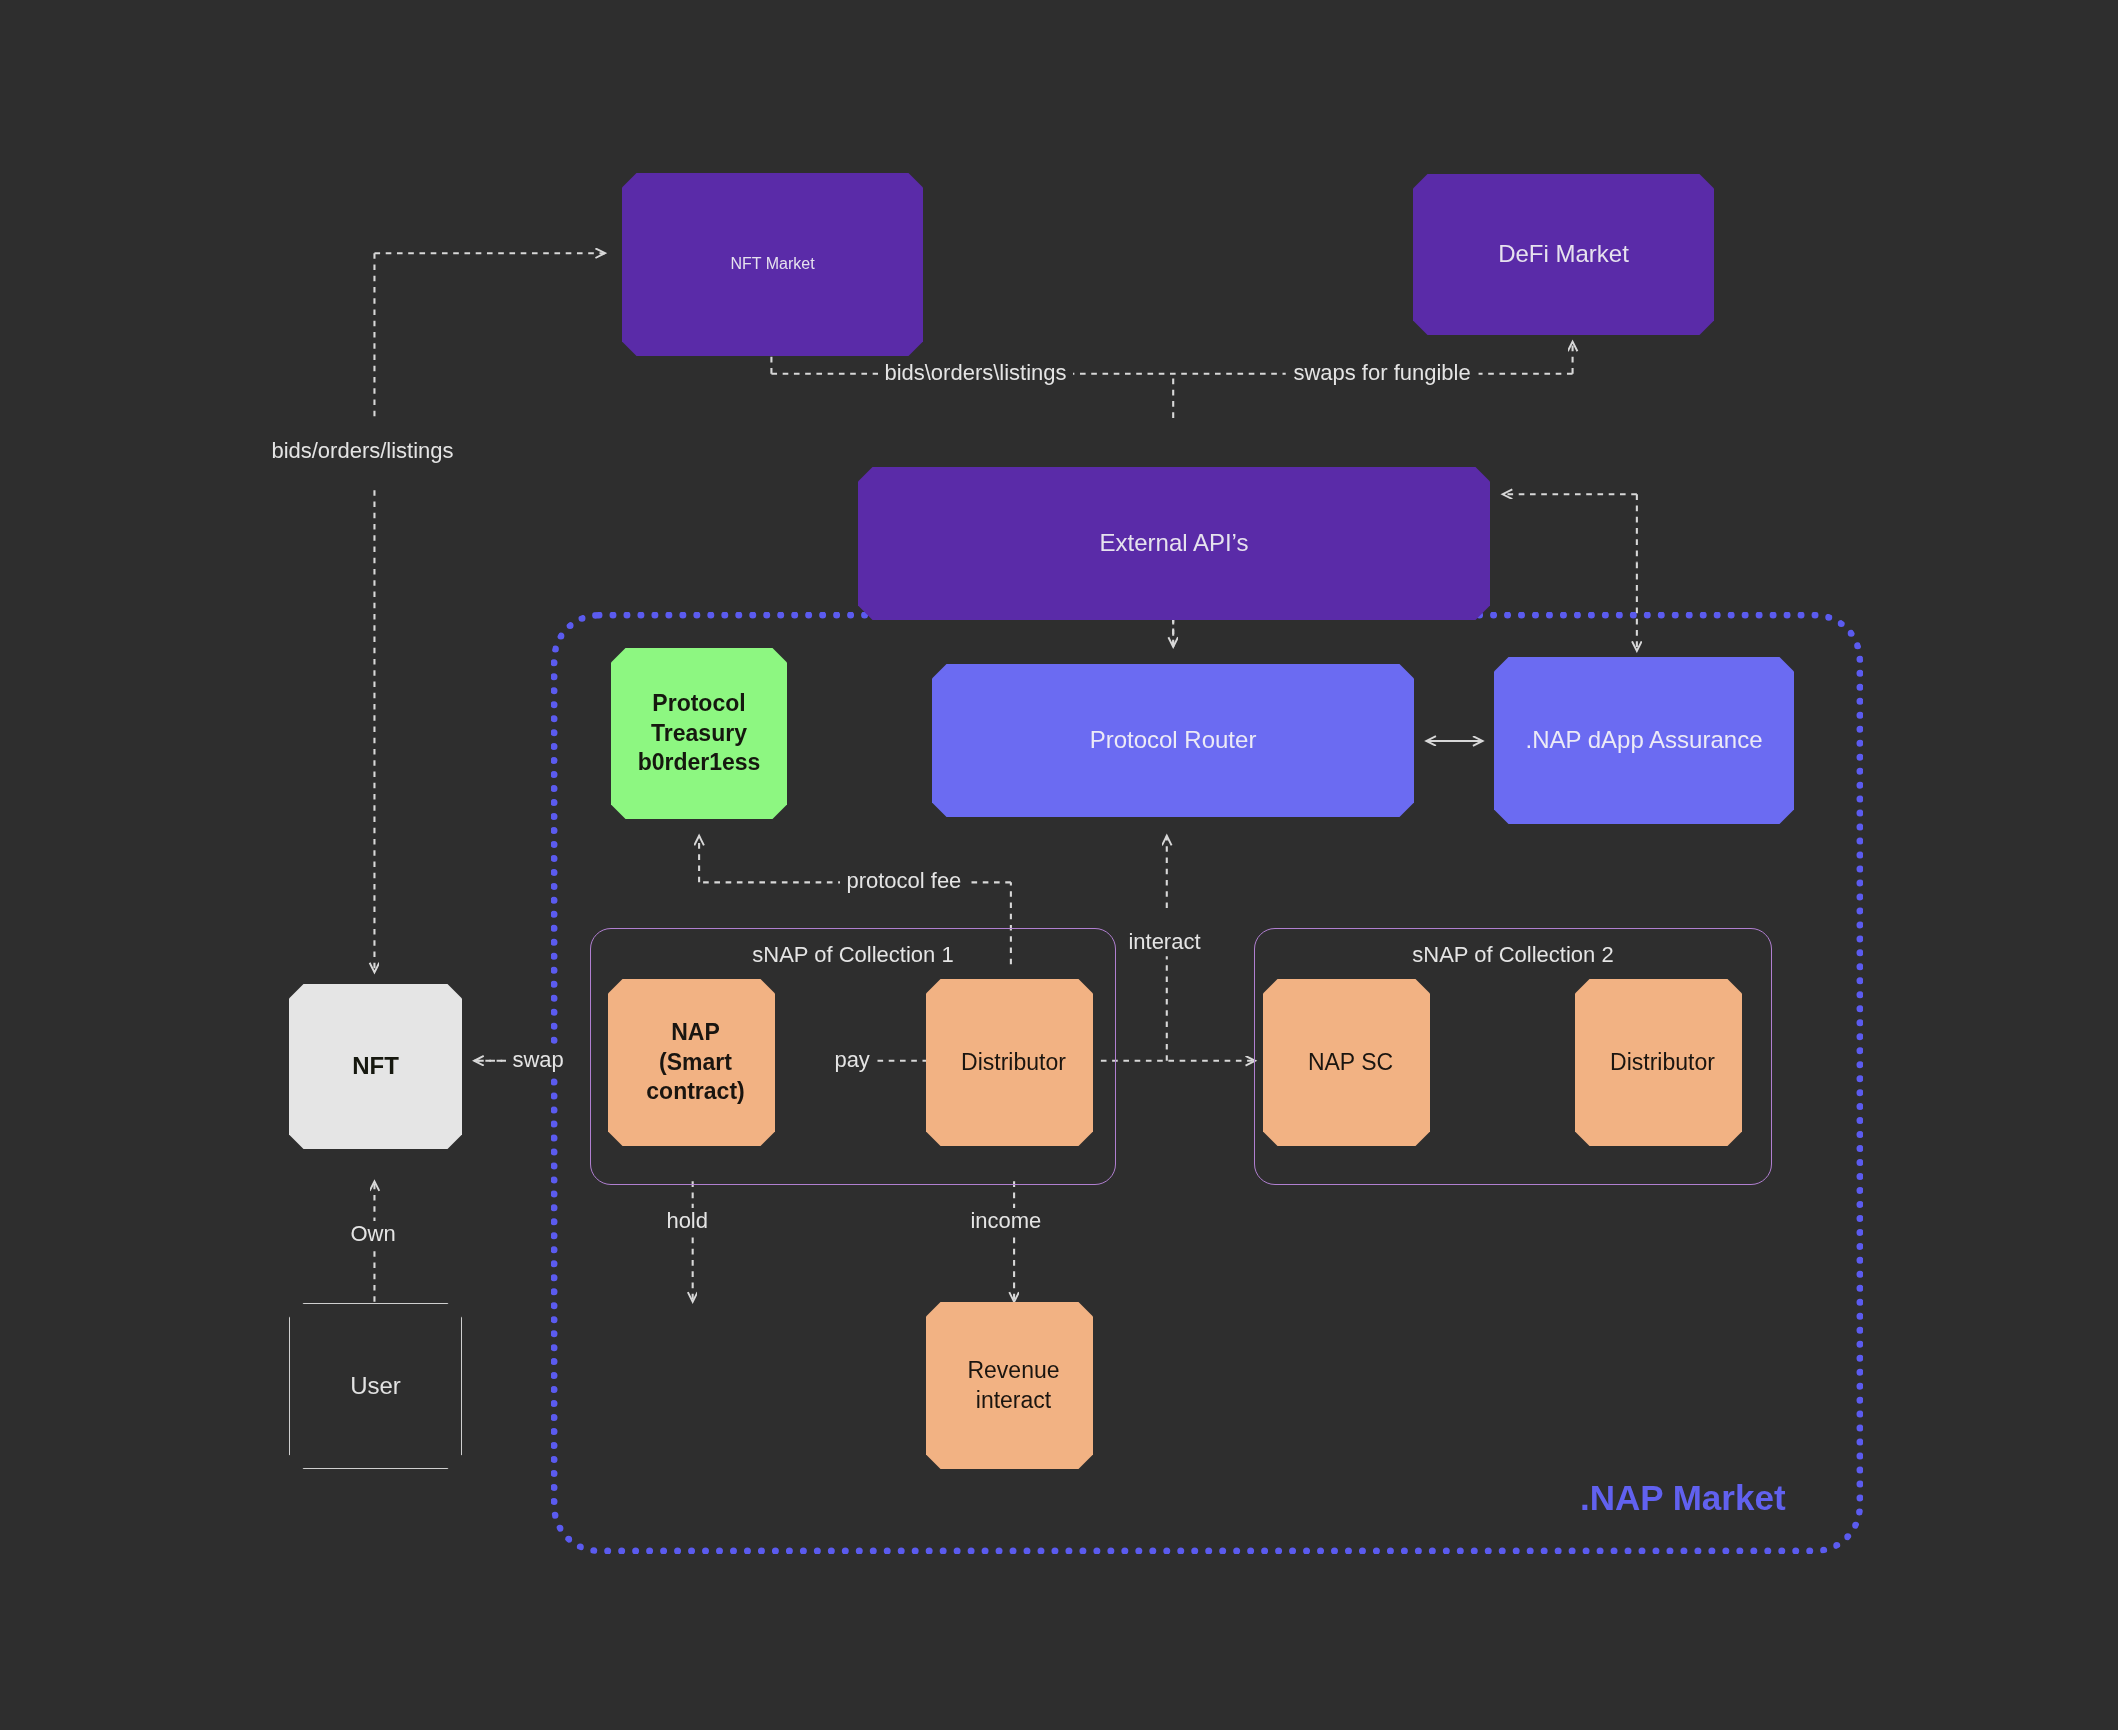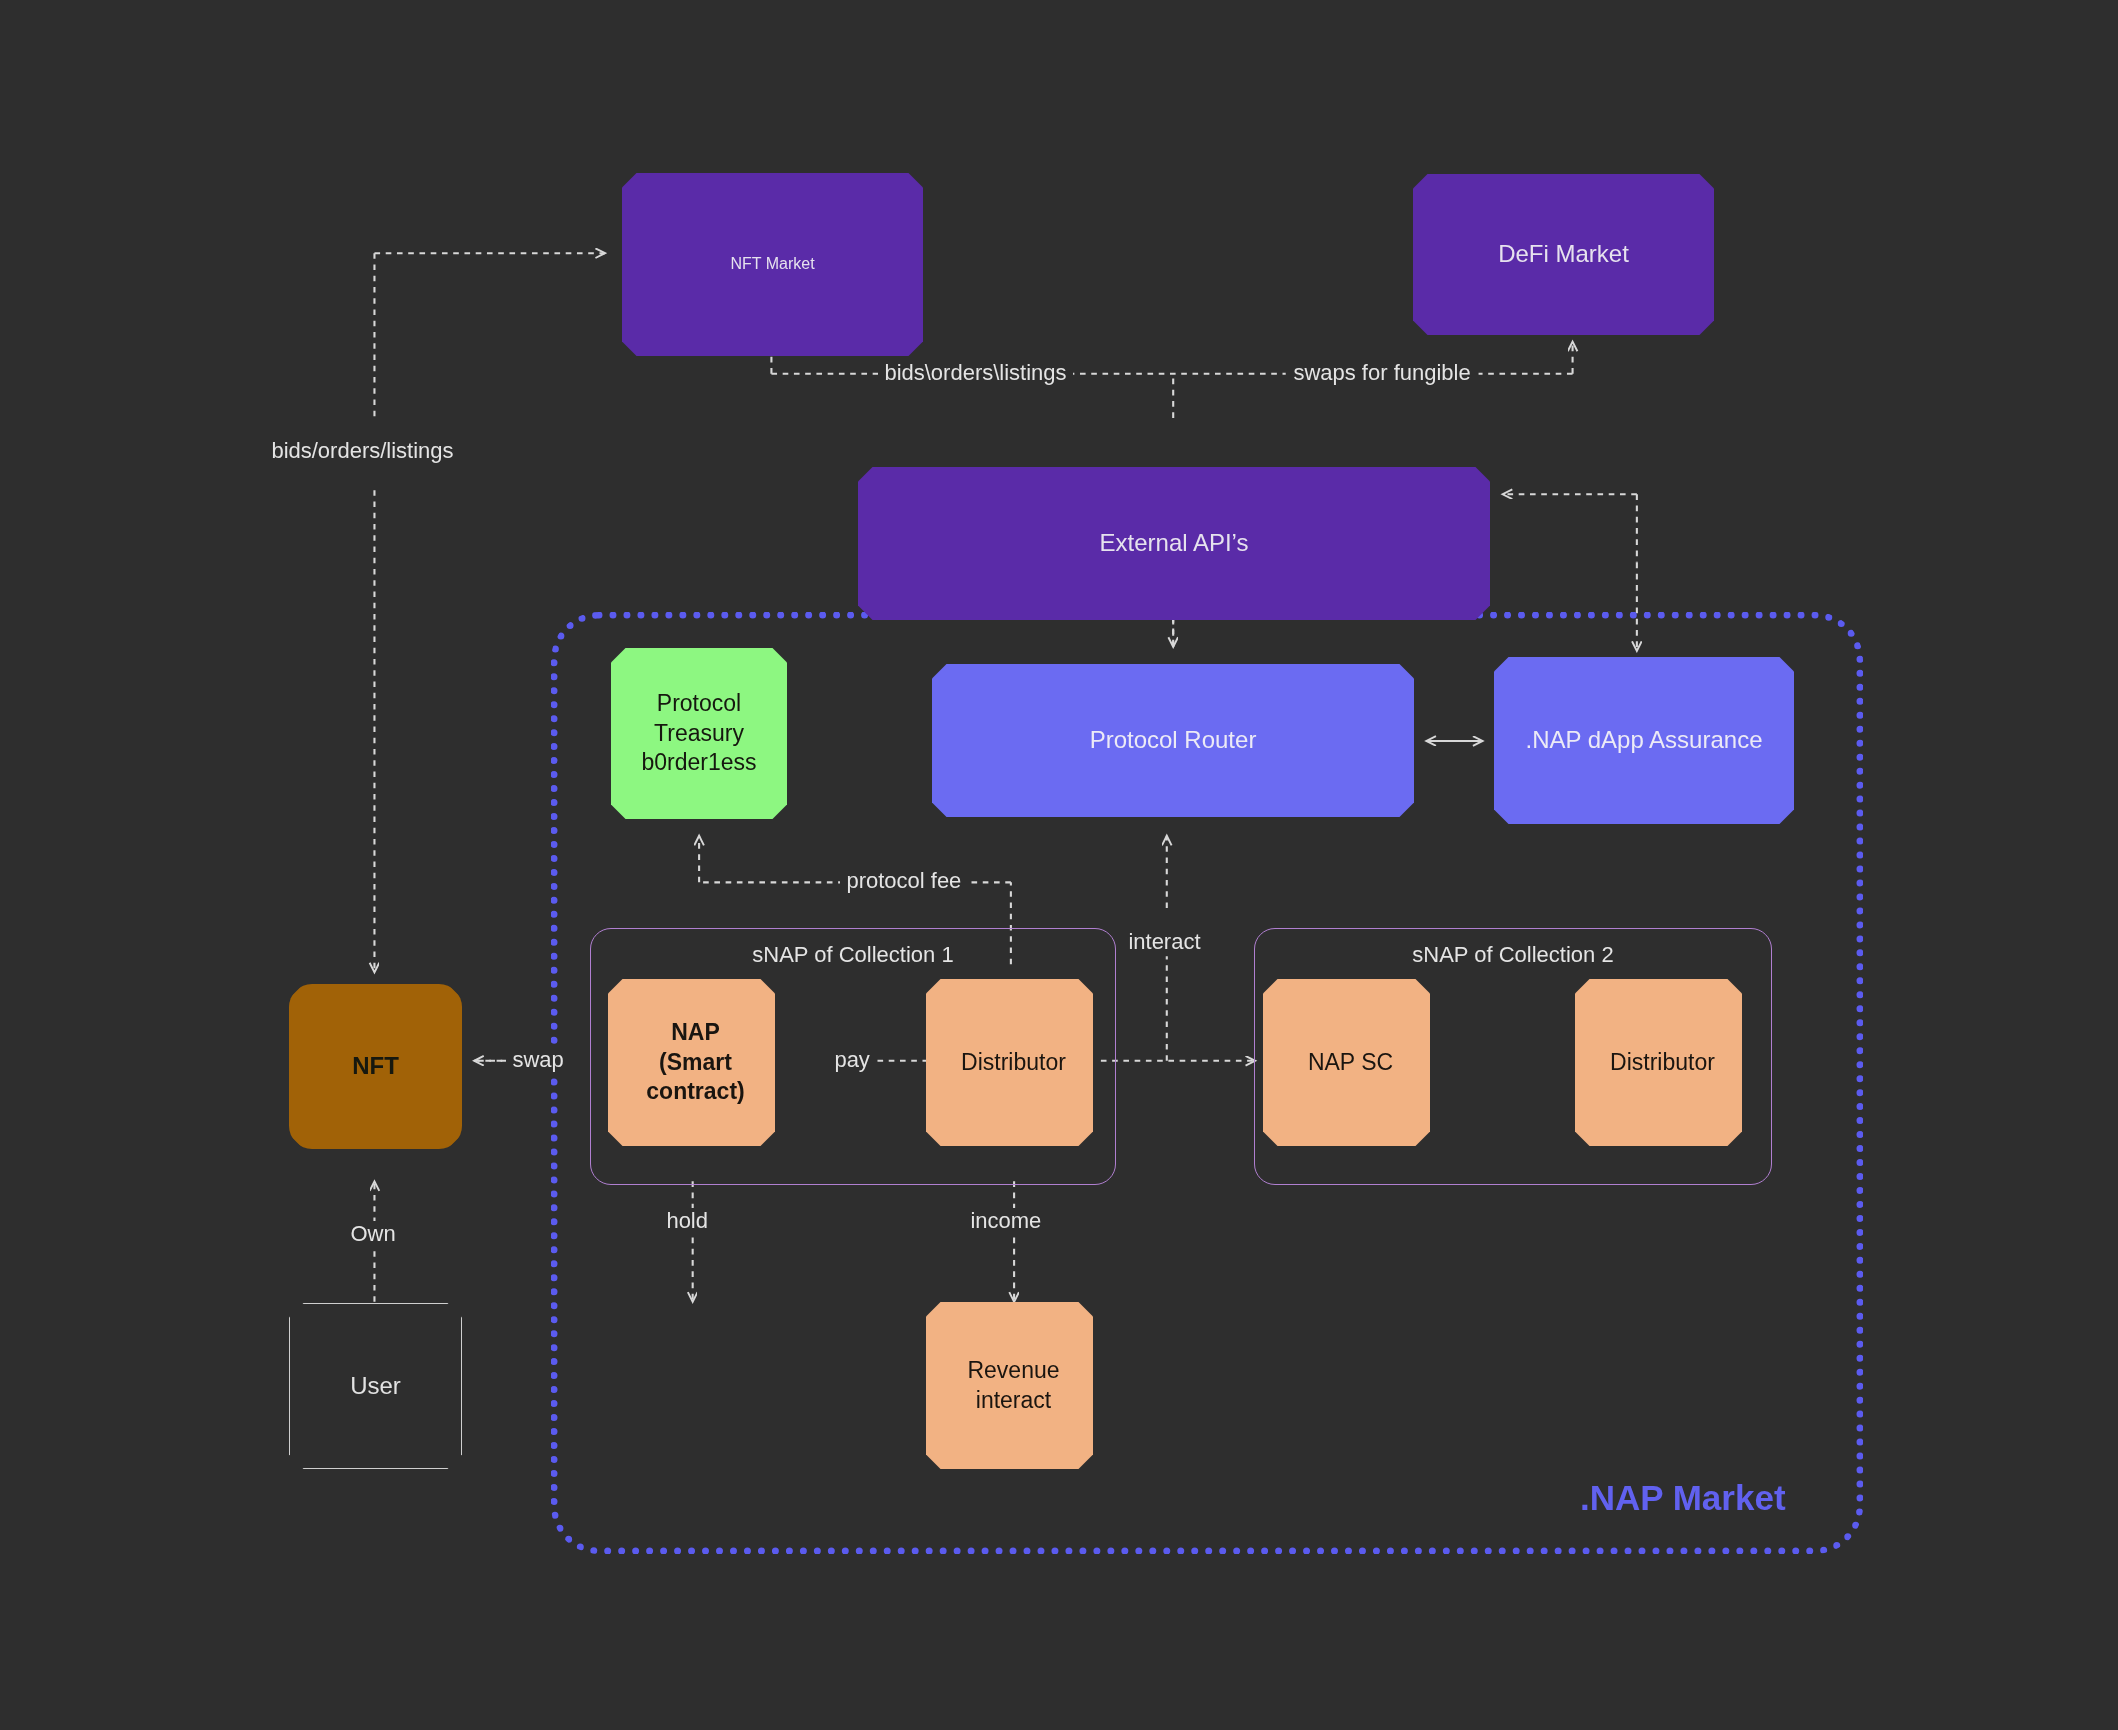--- a/index.html
+++ b/index.html
@@ -40,21 +40,21 @@
   .clip {
     clip-path: polygon(
       14.5px 0, calc(100% - 14.5px) 0,
       100% 14.5px, 100% calc(100% - 14.5px),
       calc(100% - 14.5px) 100%, 14.5px 100%,
       0 calc(100% - 14.5px), 0 14.5px);
   }
   .purple   { background: #5a2ba8; color: #e6e2ee; }
   .indigo   { background: #6b6bf2; color: #eceaf6; }
   .mint     { background: #8df781; color: #16180f; }
-  .olive    { background: #a16207; color: #16180f; border-radius: 23px; }
+  .olive    { background: #e5e5e5; color: #16180f; }
   .peach    { background: #f2b283; color: #1a1510; padding-left: 8px; }
   .outline  {
     background: transparent;
     color: #e2e2e2;
     border: 1.6px solid #cfcfcf;
   }
   .group-box {
     position: absolute;
     box-sizing: border-box;
     border: 1.6px solid #b07fd0;
@@ -155,21 +155,21 @@
 
   <div class="market-frame" style="left:551px; top:612px; width:1312px; height:942px;"></div>
   <div class="market-title" style="left:1580px; top:1478px;">.NAP Market</div>
 
   <div class="node clip purple" style="left:622px; top:173px; width:301px; height:183px; font-size:16px;">NFT Market</div>
 
   <div class="node clip purple" style="left:1413px; top:174px; width:301px; height:161px; font-size:24px;">DeFi Market</div>
 
   <div class="node clip purple" style="left:858px; top:419px; width:632px; height:153px; font-size:24px;margin-top:48px;">External API’s</div>
 
-  <div class="node clip mint" style="left:611px; top:648px; width:176px; height:171px; font-size:23px; font-weight:400;">Protocol
+  <div class="node clip mint" style="left:611px; top:648px; width:176px; height:171px; font-size:23px; font-weight:700;">Protocol
 Treasury
 b0rder1ess</div>
 
   <div class="node clip indigo" style="left:932px; top:664px; width:482px; height:153px; font-size:24px;">Protocol Router</div>
 
   <div class="node clip indigo" style="left:1494px; top:657px; width:300px; height:167px; font-size:24px;">.NAP dApp Assurance</div>
 
   <div class="node clip olive" style="left:289px; top:984px; width:173px; height:165px; font-size:24px; font-weight:600;">NFT</div>
 
   <div class="node clip outline" style="left:289px; top:1303px; width:173px; height:166px; font-size:24px;">User</div>

